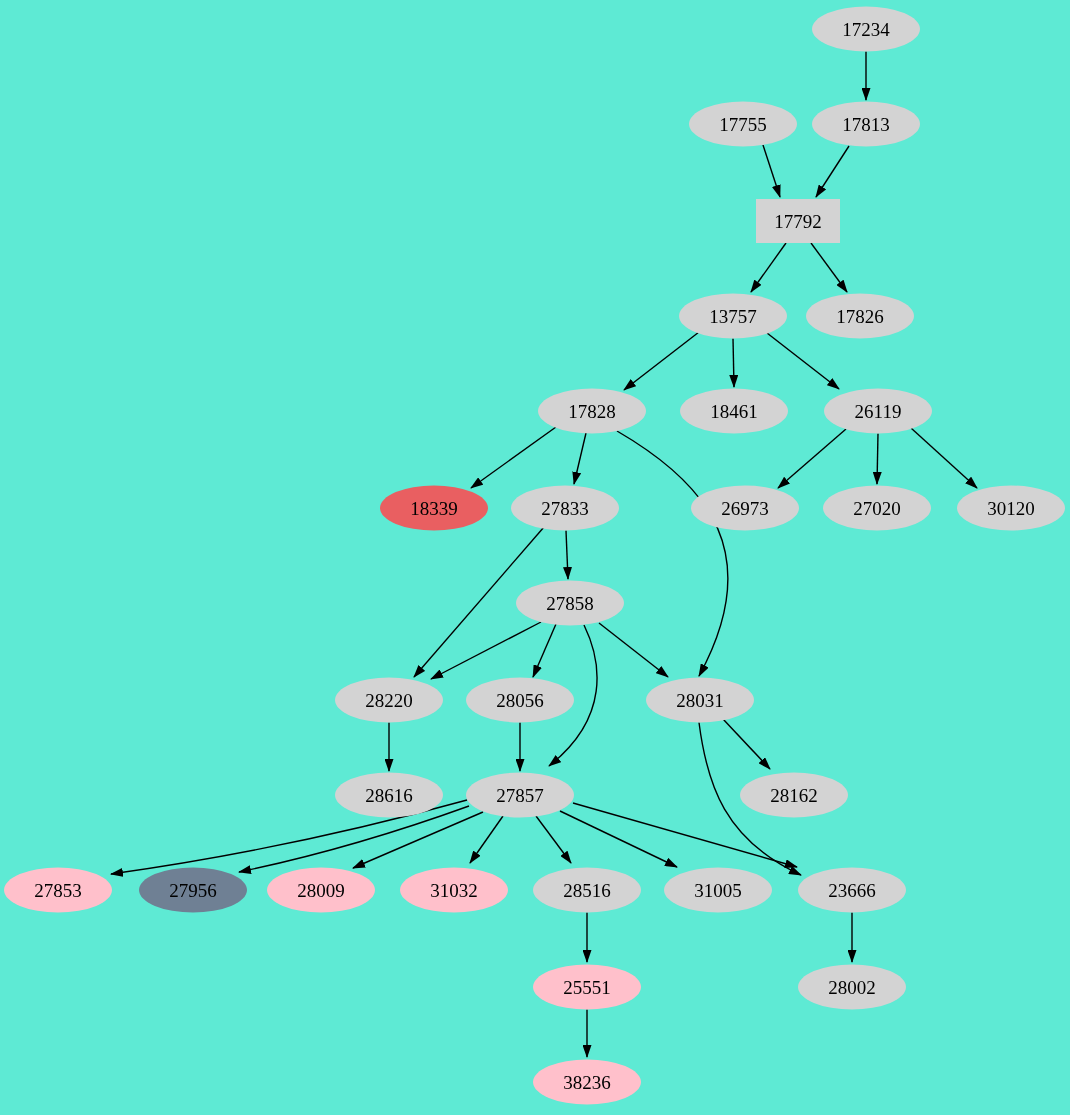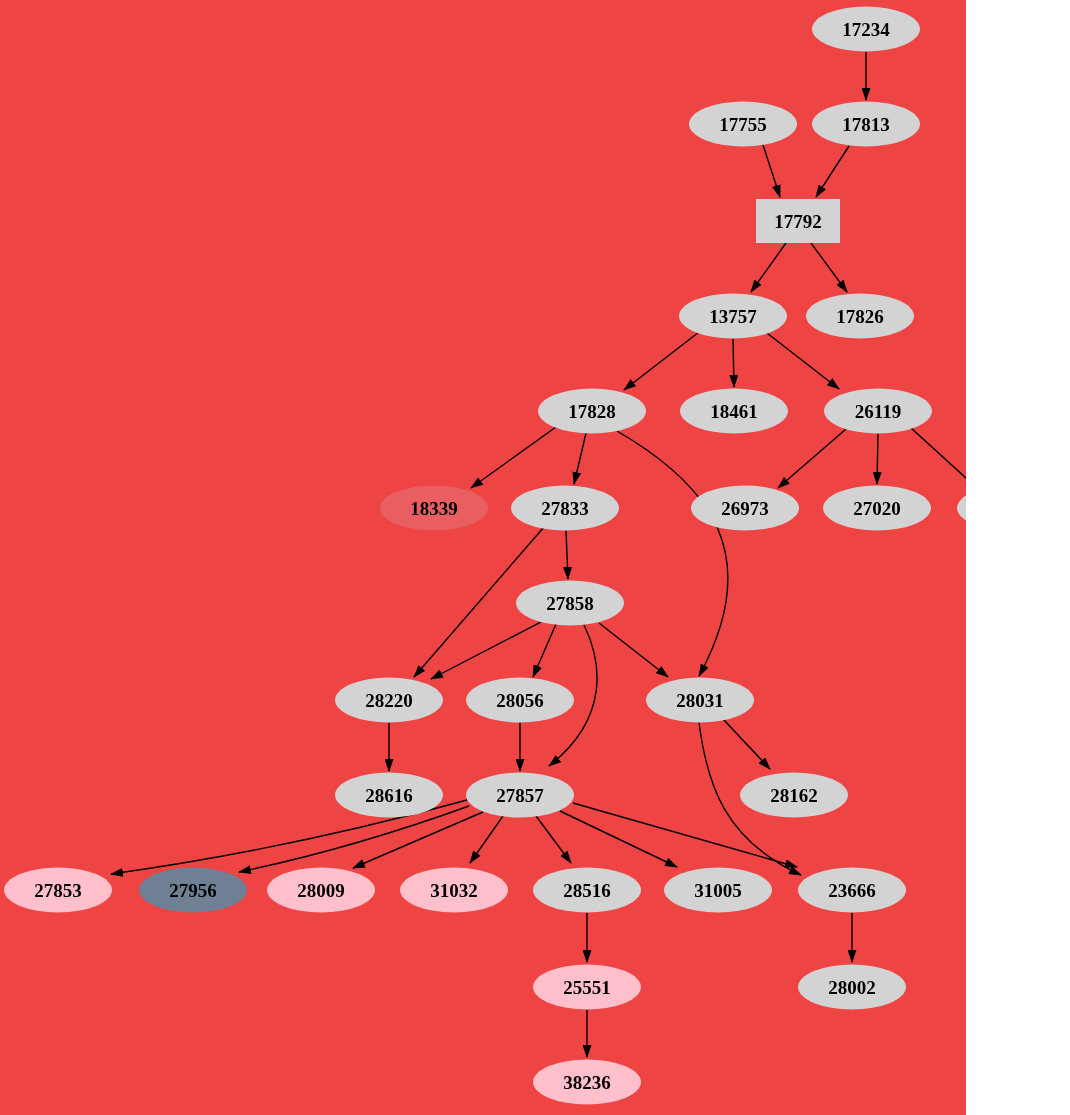--- a/index.html
+++ b/index.html
@@ -2,25 +2,24 @@
 <html><head>
 <meta charset="utf-8">
 <style>
   html, body {
     margin: 0;
     padding: 0;
     background: #ffffff;
   }
   .canvas {
     position: relative;
-    width: 966px;
+    width: 1070px;
     height: 1115px;
-    background: #ef4444;
+    background: #5eead4;
     overflow: hidden;
-    font-weight: bold;
   }
   svg.graph {
     position: absolute;
     left: 0;
     top: 0;
   }
   svg.graph path.edge {
     fill: none;
     stroke-width: 1.4px;
   }

